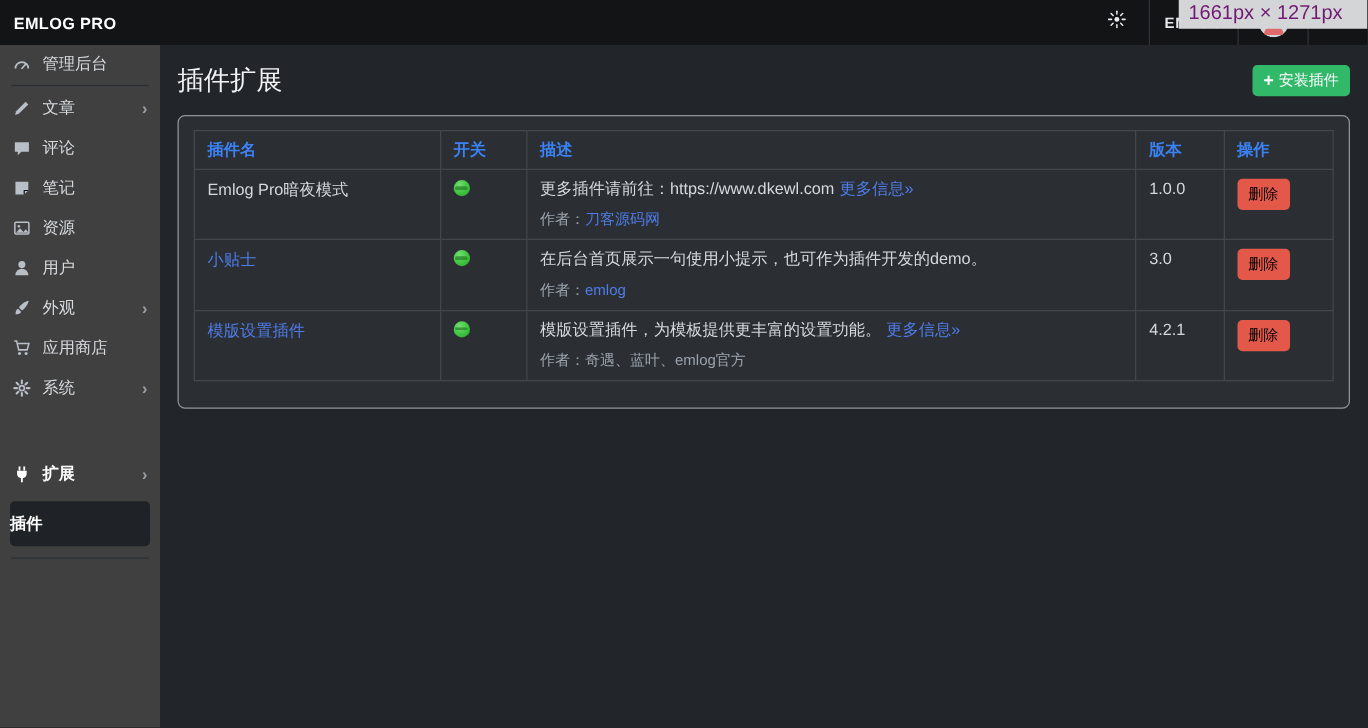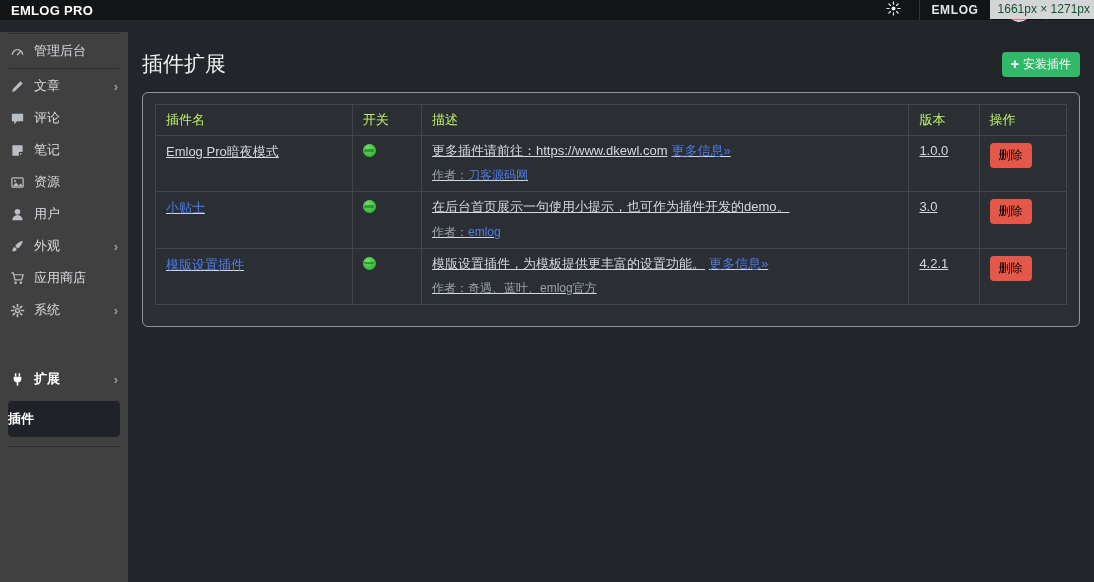--- a/index.html
+++ b/index.html
@@ -5,40 +5,40 @@
   * { margin:0; padding:0; box-sizing:border-box; }
   html,body { width:1094px; height:582px; overflow:hidden; }
   body {
     background:#22262a;
     font-family:"Liberation Sans", sans-serif;
     position:relative;
     color:#dee2e6;
   }
   
   .topbar {
-    position:absolute; top:0; left:0; width:1094px; height:20px;
+    position:absolute; top:0; left:0; width:1094px; height:36px;
     background:#121416; display:flex; align-items:center; z-index:5;
   }
   .brand {
     width:128px; padding-left:11px; color:#ffffff;
     font-size:13px; font-weight:bold; letter-spacing:.3px; cursor:pointer;
   }
   .topbar-right { margin-left:auto; display:flex; height:100%; align-items:stretch; }
   .tb-item { display:flex; align-items:center; justify-content:center; cursor:pointer; }
   .tb-sun { width:52px; }
   .tb-site { width:70px; color:#e3e7ea; font-size:12px; font-weight:bold; letter-spacing:.6px; }
   .tb-avatar { width:55px; }
   .tb-logout { width:47px; }
   .tb-sep { width:1px; background:#31353a; }
   .avatar-circle { width:24px; height:24px; border-radius:50%; overflow:hidden; display:block; }
   
   .size-badge {
     position:absolute; top:0; right:0; z-index:20;
-    background:#d4d5d6; color:#14532d; font-size:12px;
-    padding:2px 4px 3px 8px; white-space:nowrap;
+    background:#d4d5d6; color:#701a75; font-size:16px;
+    padding:2px 20px 3px 8px; white-space:nowrap;
   }
   
   .sidebar {
     position:absolute; top:32px; left:0; width:128px; height:550px;
     background:#404040;
   }
   .sb-divider { height:1px; background:#2a2e32; margin:1px 9px; }
   .sb-item {
     height:32px; display:flex; align-items:center;
     padding:0 10px 0 10px; cursor:pointer; color:#d7dbdf; font-size:13px;
@@ -63,22 +63,22 @@
     font-size:12px; padding:4px 9px; cursor:pointer; display:inline-flex; align-items:center;
     font-family:"Liberation Sans", sans-serif;
   }
   .install-btn .plus { font-size:14px; font-weight:bold; margin-right:4px; line-height:1; }
   .card {
     border:1px solid #8e959b; border-radius:6px; background:#2b2f34;
     padding:11px 12px 21px 12px;
   }
   table { width:100%; border-collapse:collapse; font-size:13px; border:1px solid #565b60; }
   th, td { border:1px solid #42474c; text-align:left; vertical-align:top; }
-  th { color:#bef264; font-weight:normal; padding:6px 10px; }
-  td { padding:7px 10px; color:#d4d9dd;text-decoration:underline; }
+  th { color:#3b82f6; font-weight:bold; padding:6px 10px; }
+  td { padding:7px 10px; color:#d4d9dd; }
   a { color:var(--link-blue,#4e7ce8); text-decoration:none; cursor:pointer; }
   .author-line { margin-top:8px; font-size:12px; color:#9aa2ab; }
   .desc-line { line-height:1.25; }
   .more-link { margin-left:4px; }
   .toggle-dot {
     width:13px; height:13px; border-radius:50%; display:inline-block; position:relative;
     background:radial-gradient(circle at 35% 28%, #6ede6e, var(--toggle-green,#3fc43f) 55%, #2c9c2c);
     cursor:pointer; margin-top:1px;
   }
   .toggle-dot::after {

